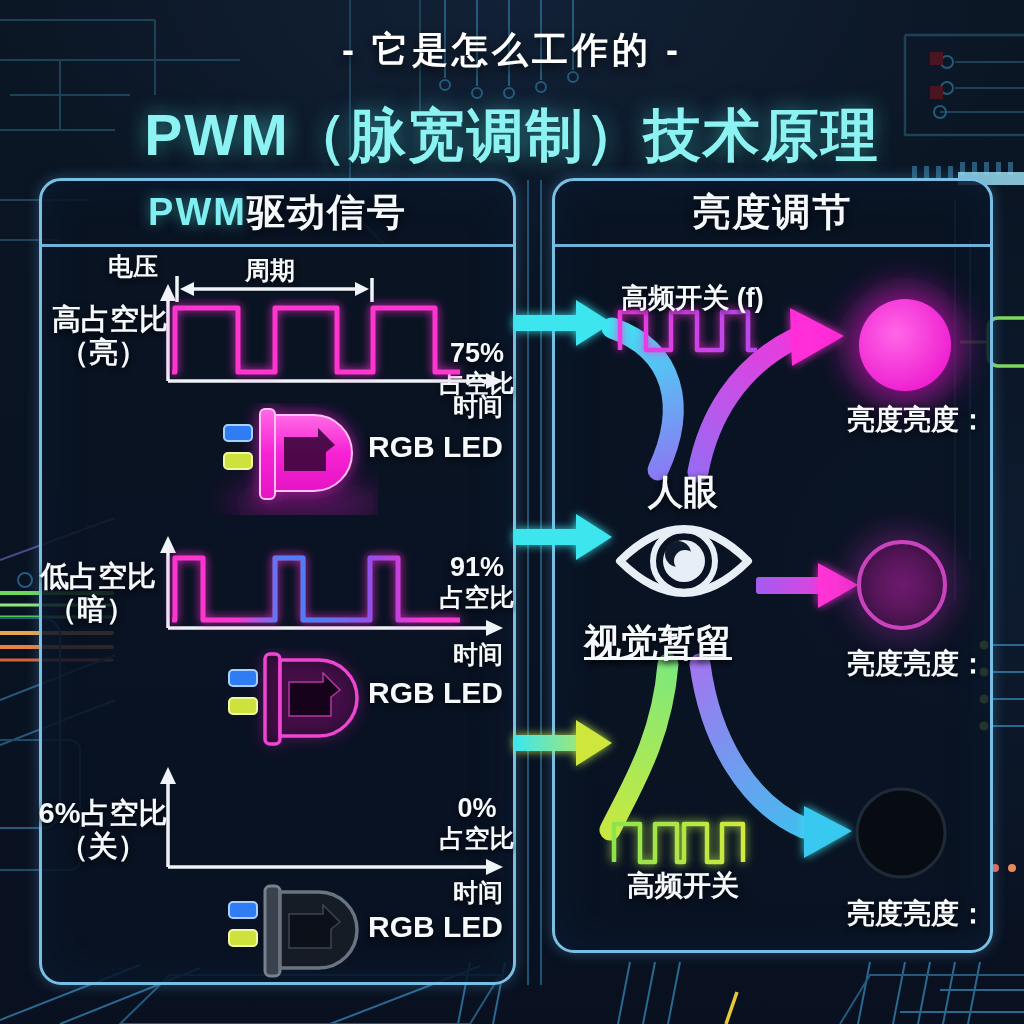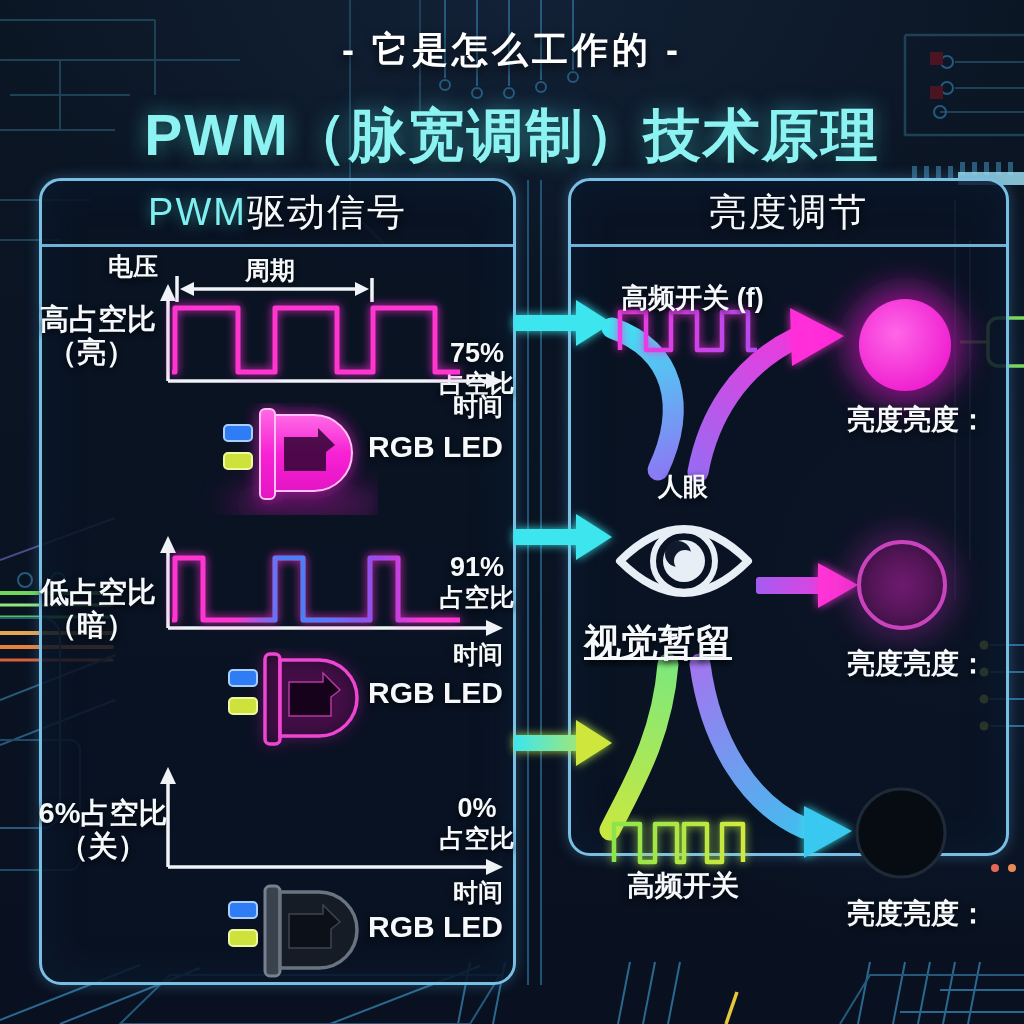--- a/index.html
+++ b/index.html
@@ -14,21 +14,21 @@
   .bg{position:absolute;inset:0;z-index:0;}
   .panel{
     position:absolute;z-index:2;box-sizing:border-box;
     border:3px solid #79bfe4;border-radius:22px;
     background:rgba(9,19,34,.84);
     box-shadow:0 0 14px rgba(90,170,220,.35), inset 0 0 40px rgba(15,45,80,.35);
   }
   .panel-head{
     height:63px;border-bottom:3px solid #6fb2d8;border-radius:19px 19px 0 0;
     display:flex;align-items:center;justify-content:center;
-    font-size:38px;font-weight:400;color:#f4f8fb;letter-spacing:2px;
+    font-size:38px;font-weight:700;color:#f4f8fb;letter-spacing:2px;
     text-shadow:0 2px 8px rgba(0,0,0,.8);
   }
   .hl-cyan{color:#7feff2;text-shadow:0 0 14px rgba(90,230,235,.55),0 2px 6px rgba(0,0,0,.7);}
   .lbl{
     position:absolute;z-index:3;color:#f6f9fc;font-weight:800;text-align:center;
     text-shadow:0 2px 6px rgba(0,0,0,.85);line-height:1.15;white-space:nowrap;
   }
   .title1{
     position:absolute;z-index:2;left:0;top:26px;width:100%;text-align:center;
     font-size:36px;font-weight:900;color:#ffffff;letter-spacing:4px;
@@ -212,21 +212,21 @@
 
   <div class="panel" style="left:39px;top:178px;width:477px;height:807px;">
     <div class="panel-head">
       <span class="hl-cyan">PWM</span>
       <span style="margin-left:0">驱动信号</span>
     </div>
   </div>
 
   <div class="lbl" style="left:98px;top:252px;width:70px;font-size:25px;">电压</div>
   <div class="lbl" style="left:195px;top:256px;width:150px;font-size:25px;">周期</div>
-  <div class="lbl" style="left:40px;top:303px;width:103px;font-size:29px;">
+  <div class="lbl" style="left:40px;top:303px;width:103px;font-size:29px;padding-left:12px;">
     <div>高占空比</div>
     <div>（亮）</div>
   </div>
   <div class="lbl" style="left:437px;top:298px;width:80px;font-size:27px;margin-top:40px;">
     <div>75%</div>
     <div style="font-size:25px">占空比</div>
   </div>
   <div class="lbl" style="left:443px;top:392px;width:70px;font-size:25px;">时间</div>
   <div class="lbl" style="left:368px;top:430px;width:135px;font-size:30px;font-weight:900;">RGB LED</div>
 
@@ -252,21 +252,21 @@
     </g>
     <path d="M6,30 H178" stroke="url(#wireTop)" stroke-width="5" stroke-linecap="round" filter="url(#glowC)"></path>
     <path d="M18,58 H178" stroke="url(#wireBot)" stroke-width="5" stroke-linecap="round" filter="url(#glowG)"></path>
     <rect x="136" y="22" width="28" height="16" rx="4" fill="#2f7cf4" stroke="#a8d0ff" stroke-width="2"></rect>
     <rect x="136" y="50" width="28" height="16" rx="4" fill="#cde23c" stroke="#f0f8a0" stroke-width="2"></rect>
     <rect x="172" y="6" width="15" height="90" rx="5" fill="url(#ledBody)" stroke="#ffc0f4" stroke-width="2"></rect>
     <path d="M187,12 H226 A38,38 0 0 1 226,88 H187 Z" fill="url(#ledBody)" stroke="#ffc0f4" stroke-width="2"></path>
     <path d="M196,34 L230,34 L230,25 L247,42 L238,49 L238,68 L196,68 Z" fill="rgba(40,3,44,0.82)"></path>
   </svg>
 
-  <div class="lbl" style="left:40px;top:576px;width:103px;font-size:29px;">
+  <div class="lbl" style="left:40px;top:560px;width:103px;font-size:29px;">
     <div>低占空比</div>
     <div>（暗）</div>
   </div>
   <div class="lbl" style="left:437px;top:552px;width:80px;font-size:27px;">
     <div>91%</div>
     <div style="font-size:25px">占空比</div>
   </div>
   <div class="lbl" style="left:443px;top:640px;width:70px;font-size:25px;">时间</div>
   <div class="lbl" style="left:368px;top:676px;width:135px;font-size:30px;font-weight:900;">RGB LED</div>
 
@@ -320,21 +320,21 @@
   <svg class="abs" style="left:93px;top:880px;" width="290" height="112" viewBox="0 0 290 112">
     <path d="M6,30 H178" stroke="url(#wireTop)" stroke-width="5" stroke-linecap="round" filter="url(#glowC)"></path>
     <path d="M18,58 H178" stroke="url(#wireBot)" stroke-width="5" stroke-linecap="round" filter="url(#glowG)"></path>
     <rect x="136" y="22" width="28" height="16" rx="4" fill="#2f7cf4" stroke="#a8d0ff" stroke-width="2"></rect>
     <rect x="136" y="50" width="28" height="16" rx="4" fill="#cde23c" stroke="#f0f8a0" stroke-width="2"></rect>
     <rect x="172" y="6" width="15" height="90" rx="5" fill="#3a424e" stroke="#77818e" stroke-width="3"></rect>
     <path d="M187,12 H226 A38,38 0 0 1 226,88 H187 Z" fill="#161c26" stroke="#6a7480" stroke-width="3.5"></path>
     <path d="M196,34 L230,34 L230,25 L247,42 L238,49 L238,68 L196,68 Z" fill="#0c1018" stroke="#3c4450" stroke-width="1.5"></path>
   </svg>
 
-  <div class="panel" style="left:568px;top:178px;width:441px;height:678px;">
+  <div class="panel" style="left:552px;top:178px;width:441px;height:775px;">
     <div class="panel-head">亮度调节</div>
   </div>
 
   <svg class="abs" style="left:552px;top:178px;" width="441" height="807" viewBox="0 0 441 807">
 
     <path d="M60,150 C122,172 136,228 106,292" stroke="url(#gBandCyan)" stroke-width="21" fill="none" stroke-linecap="round"></path>
     <path d="M146,294 C156,240 186,188 244,160" stroke="url(#gArrMag)" stroke-width="21" fill="none" stroke-linecap="round"></path>
     <polygon points="238,130 292,158 240,188" fill="#ff2fd8" filter="url(#glowM)"></polygon>
 
     <path d="M116,486 C110,560 80,608 58,652" stroke="url(#gBandGreen)" stroke-width="21" fill="none" stroke-linecap="round"></path>
@@ -358,21 +358,21 @@
 
     <circle cx="353" cy="167" r="58" fill="#e816ca" opacity="0.6" filter="url(#blurBig)"></circle>
     <circle cx="353" cy="167" r="46" fill="url(#topCircleFill)"></circle>
     <circle cx="350" cy="407" r="52" fill="#a824a0" opacity="0.45" filter="url(#blurBig)"></circle>
     <circle cx="350" cy="407" r="43" fill="url(#midCircleFill)" stroke="#c843bc" stroke-width="4"></circle>
     <circle cx="349" cy="655" r="44" fill="#070b12" stroke="#1f2a39" stroke-width="3"></circle>
   </svg>
 
   <div class="lbl" style="left:610px;top:283px;width:165px;font-size:27px;">高频开关 (f)</div>
   <div class="lbl" style="left:842px;top:404px;width:150px;font-size:28px;">亮度亮度：</div>
-  <div class="lbl" style="left:628px;top:472px;width:110px;font-size:25px;">人眼</div>
+  <div class="lbl" style="left:628px;top:472px;width:110px;font-size:35px;">人眼</div>
   <div class="lbl" style="left:584px;top:622px;width:140px;font-size:37px;text-decoration:underline;">视觉暂留</div>
   <div class="lbl" style="left:842px;top:648px;width:150px;font-size:28px;">亮度亮度：</div>
   <div class="lbl" style="left:618px;top:870px;width:130px;font-size:28px;">高频开关</div>
   <div class="lbl" style="left:842px;top:898px;width:150px;font-size:28px;">亮度亮度：</div>
 
   <svg class="abs z4" style="left:500px;top:280px;" width="130" height="500" viewBox="0 0 130 500">
     <g filter="url(#glowC)">
       <rect x="14" y="35" width="64" height="16" rx="2" fill="#3ce6ef"></rect>
       <polygon points="76,20 112,43 76,66" fill="#3ce6ef"></polygon>
     </g>

